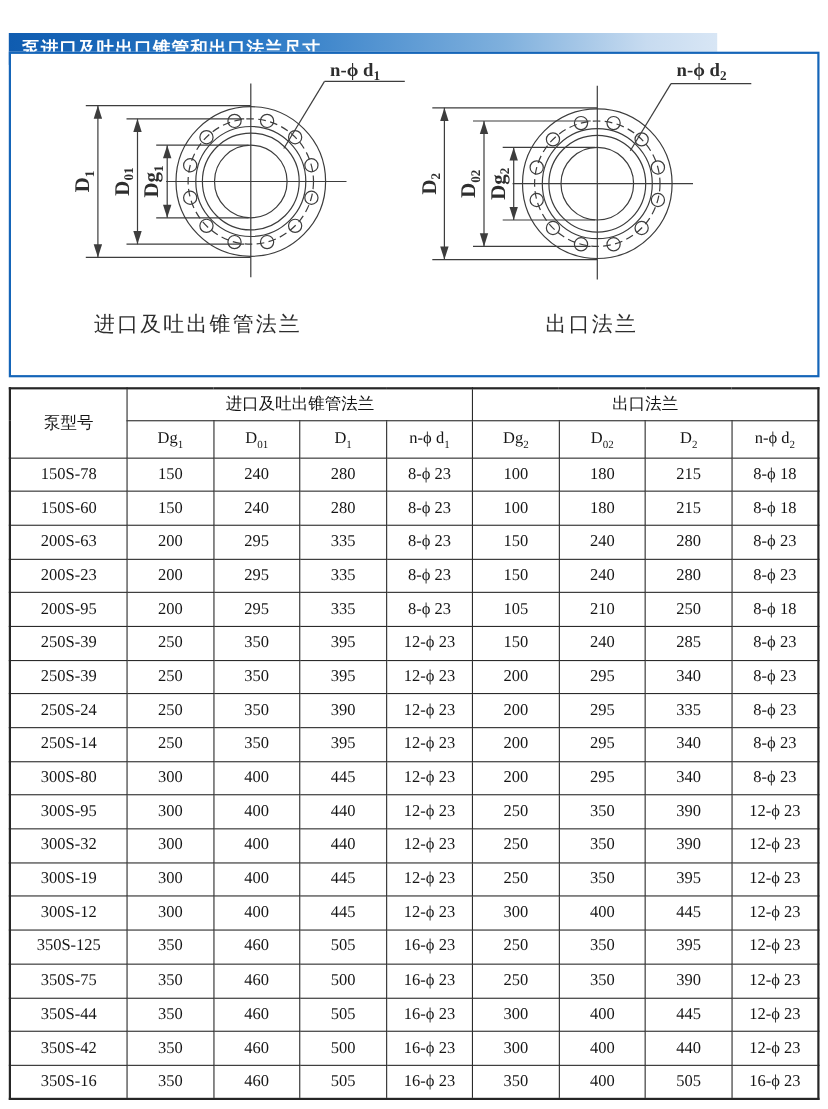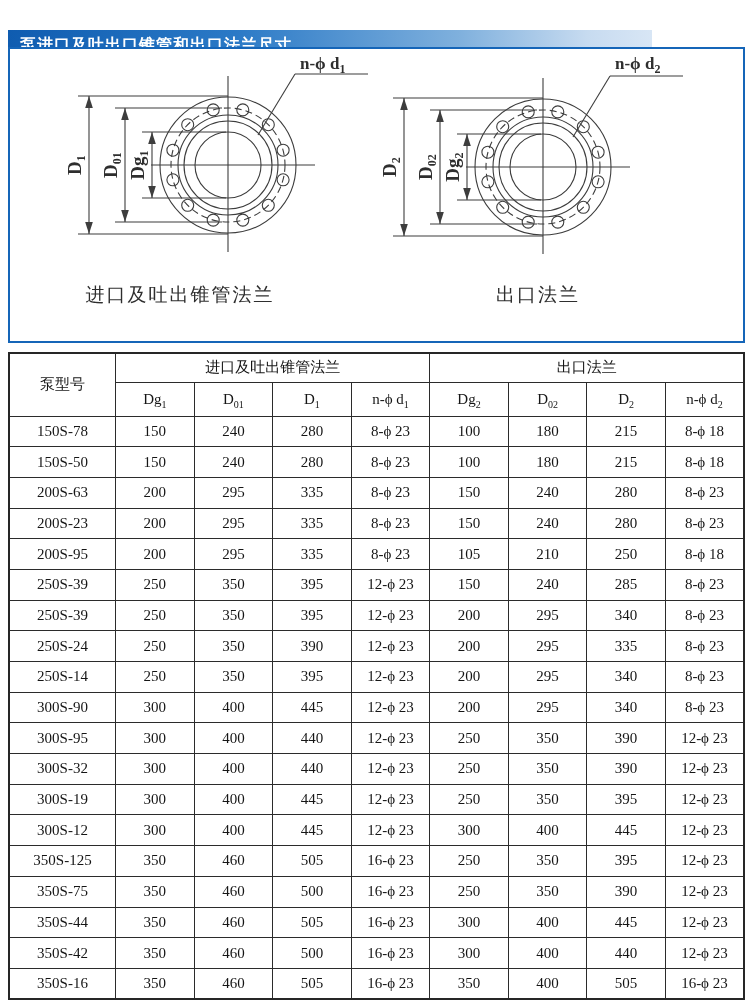--- a/index.html
+++ b/index.html
@@ -152,21 +152,21 @@
         <td>150</td>
         <td>240</td>
         <td>280</td>
         <td>8-ϕ 23</td>
         <td>100</td>
         <td>180</td>
         <td>215</td>
         <td>8-ϕ 18</td>
       </tr>
       <tr>
-        <td>150S-50</td>
+        <td>150S-60</td>
         <td>150</td>
         <td>240</td>
         <td>280</td>
         <td>8-ϕ 23</td>
         <td>100</td>
         <td>180</td>
         <td>215</td>
         <td>8-ϕ 18</td>
       </tr>
       <tr>
@@ -240,21 +240,21 @@
         <td>250</td>
         <td>350</td>
         <td>395</td>
         <td>12-ϕ 23</td>
         <td>200</td>
         <td>295</td>
         <td>340</td>
         <td>8-ϕ 23</td>
       </tr>
       <tr>
-        <td>300S-90</td>
+        <td>300S-80</td>
         <td>300</td>
         <td>400</td>
         <td>445</td>
         <td>12-ϕ 23</td>
         <td>200</td>
         <td>295</td>
         <td>340</td>
         <td>8-ϕ 23</td>
       </tr>
       <tr>

